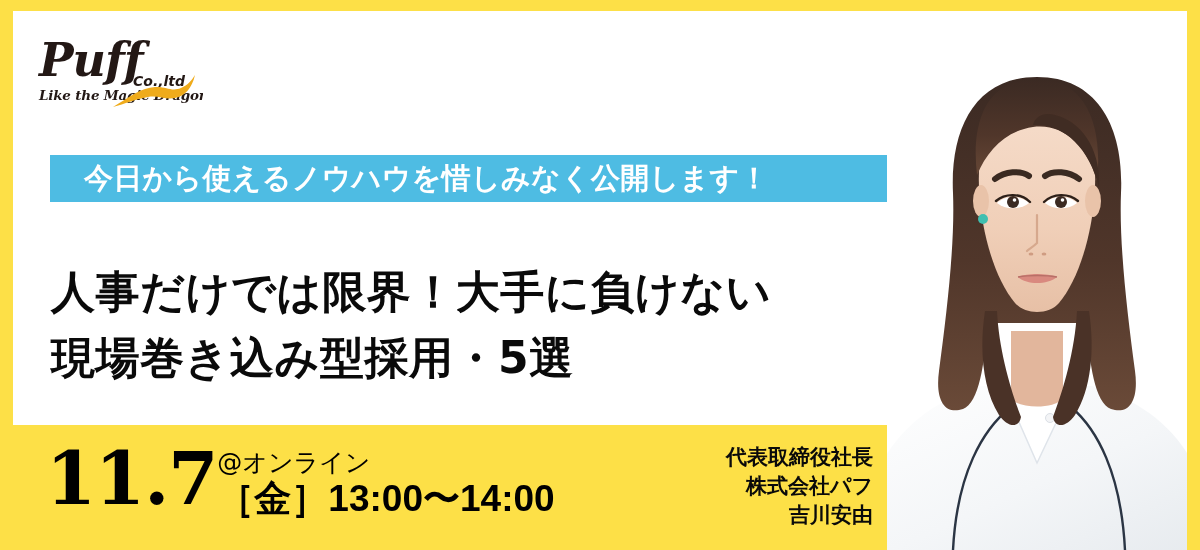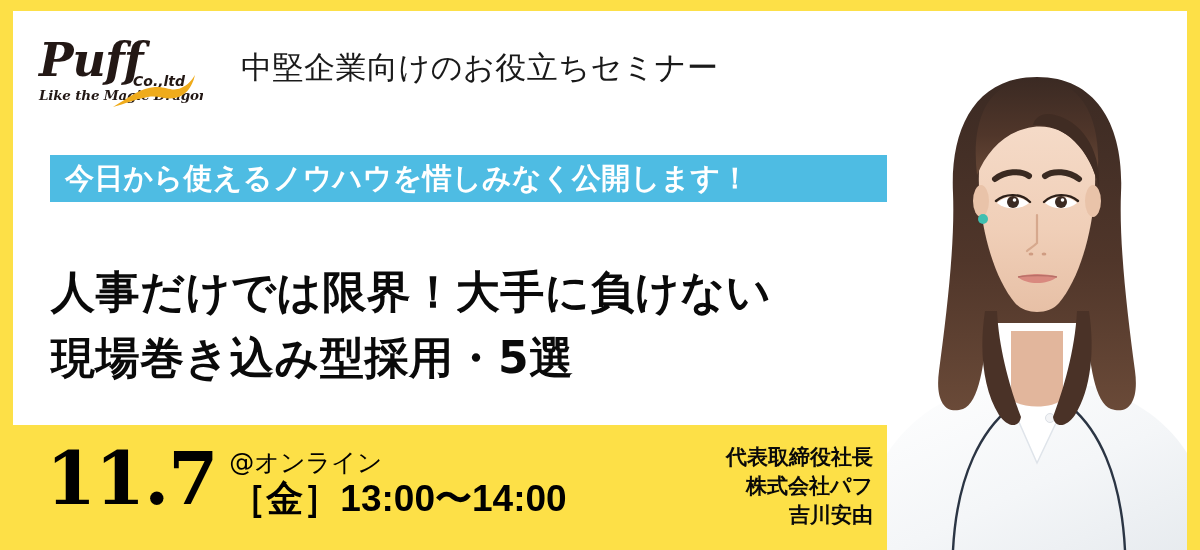--- a/index.html
+++ b/index.html
@@ -54,21 +54,21 @@
   
   #subbanner {
     position:absolute;
     left:37px; top:144px;
     width:838px; height:47px;
     background:#4ebce3;
     display:flex;
     align-items:center;
   }
   #subbanner-text {
-    padding-left:15px;
+    padding-left:34px;
     color:#ffffff;
     font-family:"DejaVu Sans", sans-serif;
     font-size:29px;
     font-weight:700;
     letter-spacing:0.3px;
     white-space:nowrap;
     line-height:1;
   }
 
   
@@ -102,21 +102,20 @@
   }
   #date-number {
     font-family:"DejaVu Serif", serif;
     font-size:72px;
     font-weight:700;
     line-height:84px;
     color:#000000;
     letter-spacing:-1px;
   }
   #date-meta {
-    margin-left:12px;
     padding-top:10px;
   }
   #online-label {
     font-family:"DejaVu Sans", sans-serif;
     font-size:25px;
     font-weight:400;
     line-height:32px;
     color:#000000;
     white-space:nowrap;
   }
@@ -172,21 +171,20 @@
 
           <text x="4" y="72" font-family="DejaVu Serif, serif" font-size="13.5" font-weight="700" font-style="italic" fill="#231815" letter-spacing="-0.2">Like the Magic Dragon</text>
 
           <path d="M78 79 C 96 68, 106 60, 120 59 C 131 58, 136 64, 146 60
                    C 153 57, 157 52, 160 47
                    C 157 60, 150 68, 140 70 C 130 72, 123 67, 113 69
                    C 100 71, 90 76, 78 79 Z" fill="#efab1b"></path>
         </svg>
       </div>
 
-      <div id="header-title">中堅企業向けのお役立ちセミナー</div>
     </div>
 
     <div id="subbanner">
       <div id="subbanner-text">今日から使えるノウハウを惜しみなく公開します！</div>
     </div>
 
     <div id="headline">
       <div class="headline-line">人事だけでは限界！大手に負けない</div>
       <div class="headline-line">現場巻き込み型採用・5選</div>
     </div>

